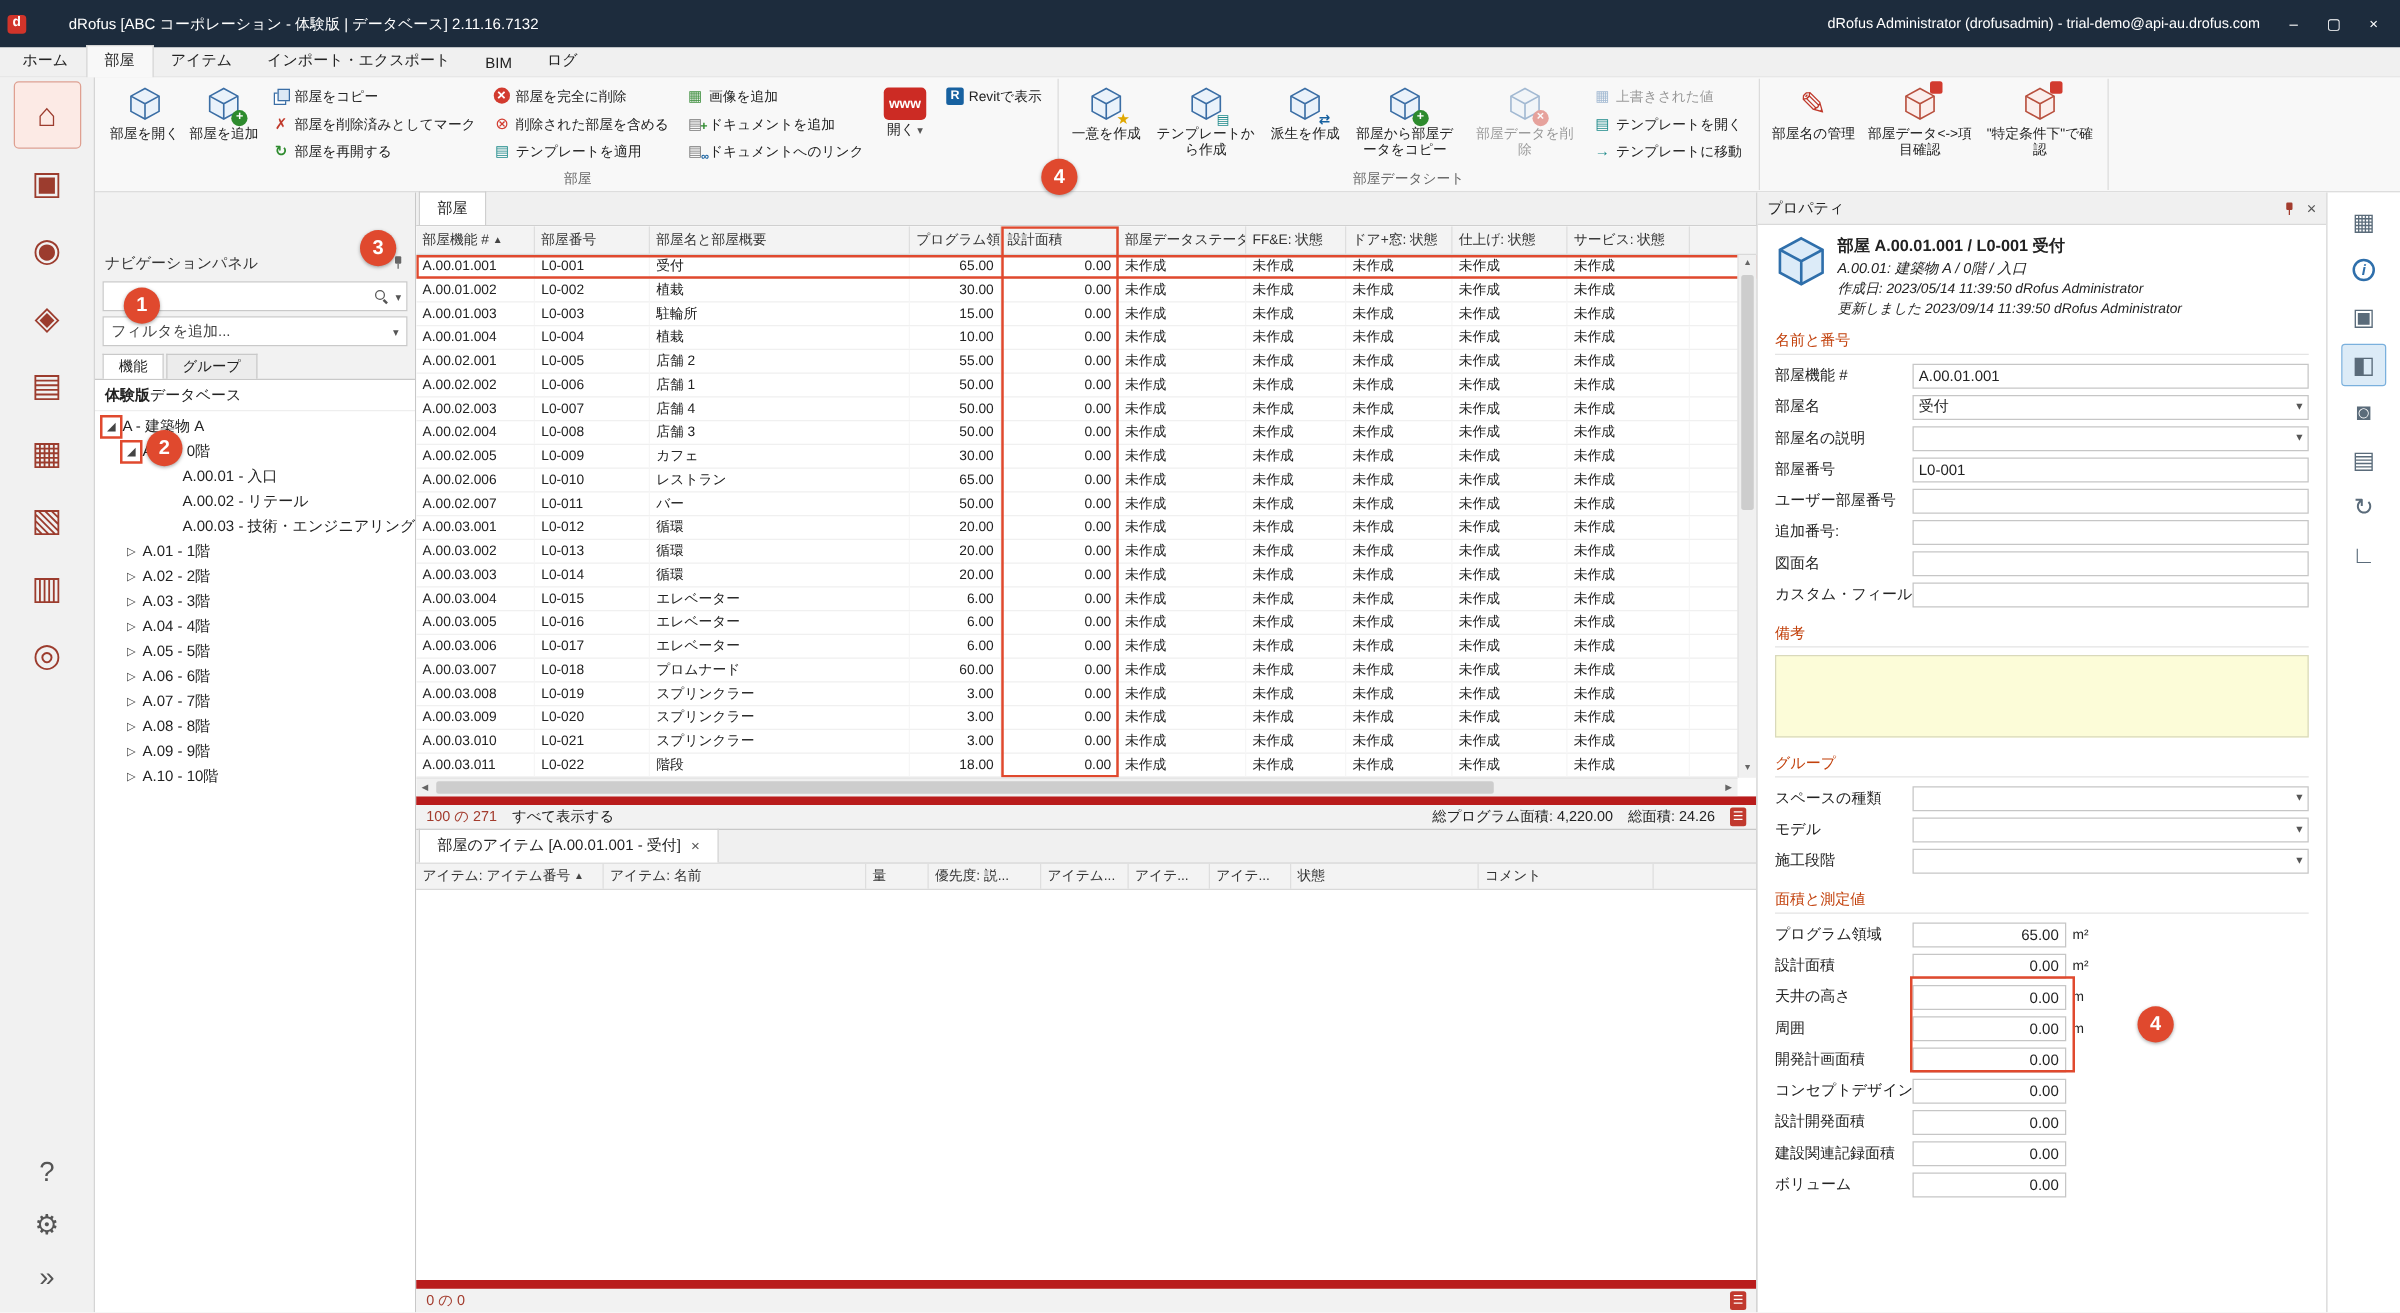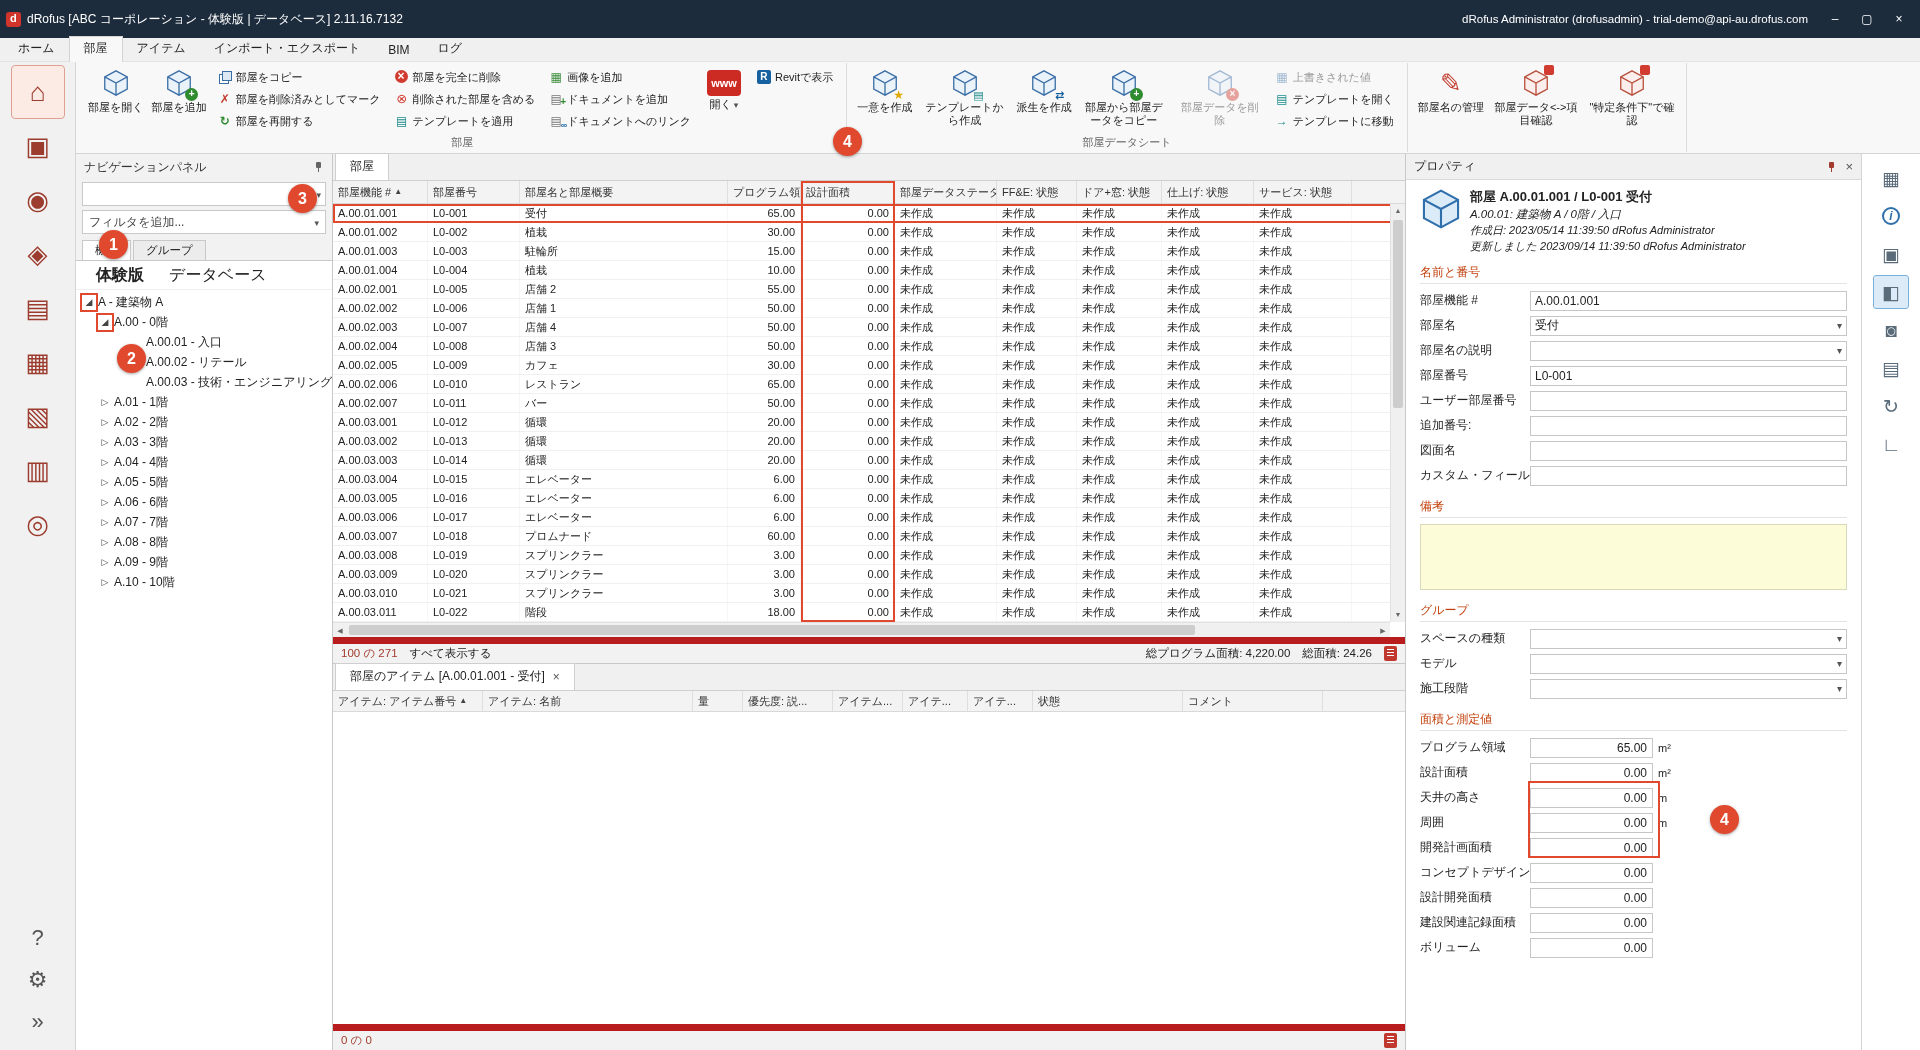--- a/index.html
+++ b/index.html
@@ -1,21 +1,21 @@
 <!DOCTYPE html>
 <html><head>
 <meta charset="utf-8">
 <style>
   *{box-sizing:border-box;margin:0;padding:0;}
   html,body{width:1920px;height:1050px;overflow:hidden;}
   body{font-family:"Liberation Sans","DejaVu Sans",sans-serif;font-size:12px;color:#222;background:#e8e8e8;position:relative;}
   .screen{width:1920px;height:1050px;position:relative;background:#fff;display:flex;flex-direction:column;overflow:hidden;}
 
   
-  .titlebar{height:38px;background:#1d2c3d;color:#fff;display:flex;align-items:center;padding:15px 6px;flex:none;}
+  .titlebar{height:38px;background:#1d2c3d;color:#fff;display:flex;align-items:center;padding:15px 6px;flex:none;gap:28px;}
   .logo{width:15px;height:15px;background:#d1342a;border-radius:3px;margin-right:6px;position:relative;flex:none;}
   .logo::before{content:"d";color:#fff;font-weight:bold;font-size:11px;position:absolute;left:4px;top:0px;}
   .tb-title{font-size:12px;white-space:nowrap;}
   .tb-right{margin-left:auto;display:flex;align-items:center;gap:2px;}
   .tb-user{font-size:11.5px;margin-right:10px;white-space:nowrap;}
   .winbtn{width:30px;height:22px;display:flex;align-items:center;justify-content:center;font-size:12px;color:#fff;cursor:default;}
 
   
   .menubar{height:24px;background:#f0f0f0;display:flex;align-items:flex-end;padding-left:4px;flex:none;border-bottom:1px solid #e3e3e3;}
   .mtab{padding:3px 14px 4px;font-size:12px;color:#222;cursor:default;}
@@ -76,38 +76,38 @@
   .gi-delete-room-data::after{content:"×";position:absolute;right:-3px;bottom:-2px;width:13px;height:13px;line-height:12px;background:#d23b2f;color:#fff;border-radius:50%;font-size:10px;font-weight:bold;text-align:center;}
   .gi-room-name-admin::before{content:"✎";font-size:26px;color:#c0392b;}
   .gi-roomdata-item-check::after,.gi-condition-check::after{content:"";position:absolute;right:-2px;top:-2px;width:10px;height:10px;background:#d23b2f;border-radius:2px;}
   .www-ic{width:34px;height:26px;background:#cc2b24;border-radius:4px;color:#fff;font-weight:bold;font-size:11px;display:flex;align-items:center;justify-content:center;margin-top:3px;}
 
   
   .content-row{flex:1;display:flex;min-height:0;}
 
   
   .nav{width:257px;background:#f2f2f2;border-right:1px solid #c8c8c8;display:flex;flex-direction:column;flex:none;}
-  .nav-head{height:26px;display:flex;align-items:center;padding:0 8px;font-size:12px;color:#333;}
+  .nav-head{height:26px;display:flex;align-items:center;padding:0 8px;font-size:12px;color:#333;margin-top:43px;}
   .spacer{flex:1;}
   .pin-icon{width:11px;height:12px;position:relative;display:inline-block;}
   .pin-icon::before{content:"";position:absolute;left:3px;top:1px;width:5px;height:6px;background:#666;border-radius:1px;}
   .pin-icon::after{content:"";position:absolute;left:5px;top:7px;width:1px;height:4px;background:#666;}
   .pin-red::before{background:#a33c2e;}
   .pin-red::after{background:#a33c2e;}
   .srch{margin:2px 6px;display:flex;height:24px;border:1px solid #c9c9c9;background:#fff;align-items:center;padding:0 4px;}
   .srch input{flex:1;border:none;outline:none;font-size:12px;min-width:0;font-family:inherit;}
   .mag-icon{width:12px;height:12px;position:relative;display:inline-block;flex:none;margin:0 3px;}
   .mag-icon::before{content:"";position:absolute;left:1px;top:1px;width:6px;height:6px;border:1.5px solid #555;border-radius:50%;}
   .mag-icon::after{content:"";position:absolute;left:8px;top:8px;width:4px;height:1.5px;background:#555;transform:rotate(45deg);transform-origin:left;}
   .filt{margin:2px 6px 4px;display:flex;height:24px;border:1px solid #c9c9c9;background:#fff;align-items:center;padding:0 6px;color:#444;}
   .ftabs{display:flex;gap:2px;padding:2px 0 0 6px;border-bottom:1px solid #c9c9c9;}
   .ftab{padding:2px 12px;border:1px solid #c9c9c9;border-bottom:none;background:#ececec;font-size:11.5px;}
   .ftab.active{background:#fff;}
   .treebox{flex:1;background:#fff;display:flex;flex-direction:column;min-height:0;}
-  .db-tabs{display:flex;gap:25px;padding:4px 20px 3px;font-size:16px;border-bottom:1px solid #eee;}
+  .db-tabs{display:flex;gap:0;padding:4px 8px 3px;font-size:12px;border-bottom:1px solid #eee;}
   .db-tab.active{font-weight:bold;}
   .tree{flex:1;overflow:hidden;padding-top:2px;}
   .trow-t{height:20px;display:flex;align-items:center;font-size:12px;white-space:nowrap;}
   .texp{width:14px;height:15px;font-size:9px;line-height:15px;text-align:center;color:#444;margin-right:2px;flex:none;}
   .texp.boxed{outline:2px solid #e0492e;outline-offset:0;}
   .lv-0{padding-left:6px;}
   .lv-1{padding-left:22px;}
   .lv-2{padding-left:54px;}
 
   

